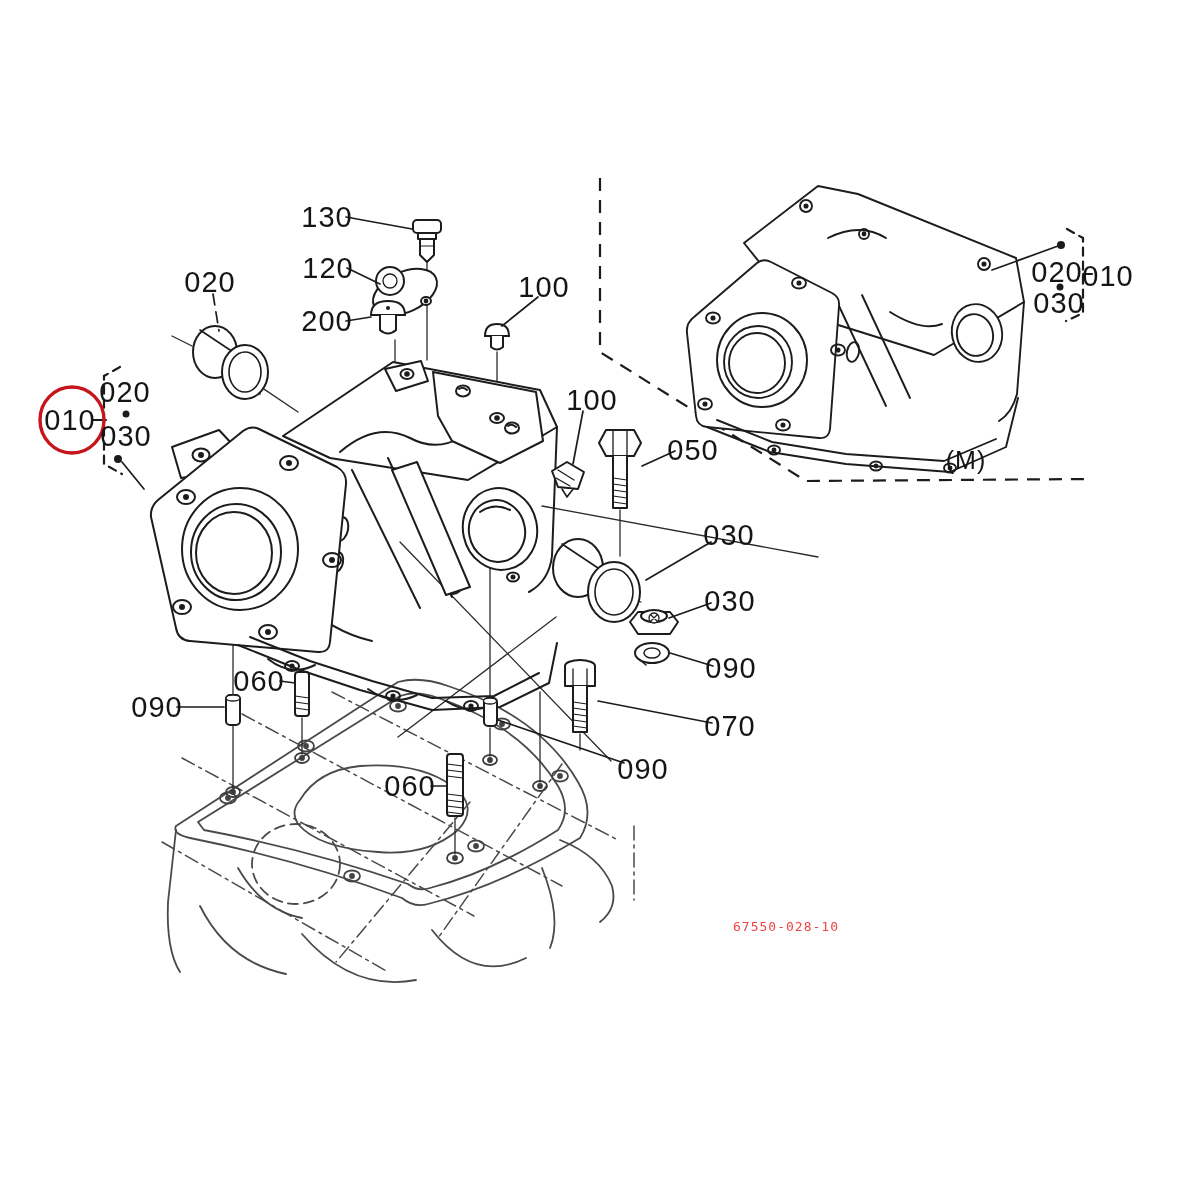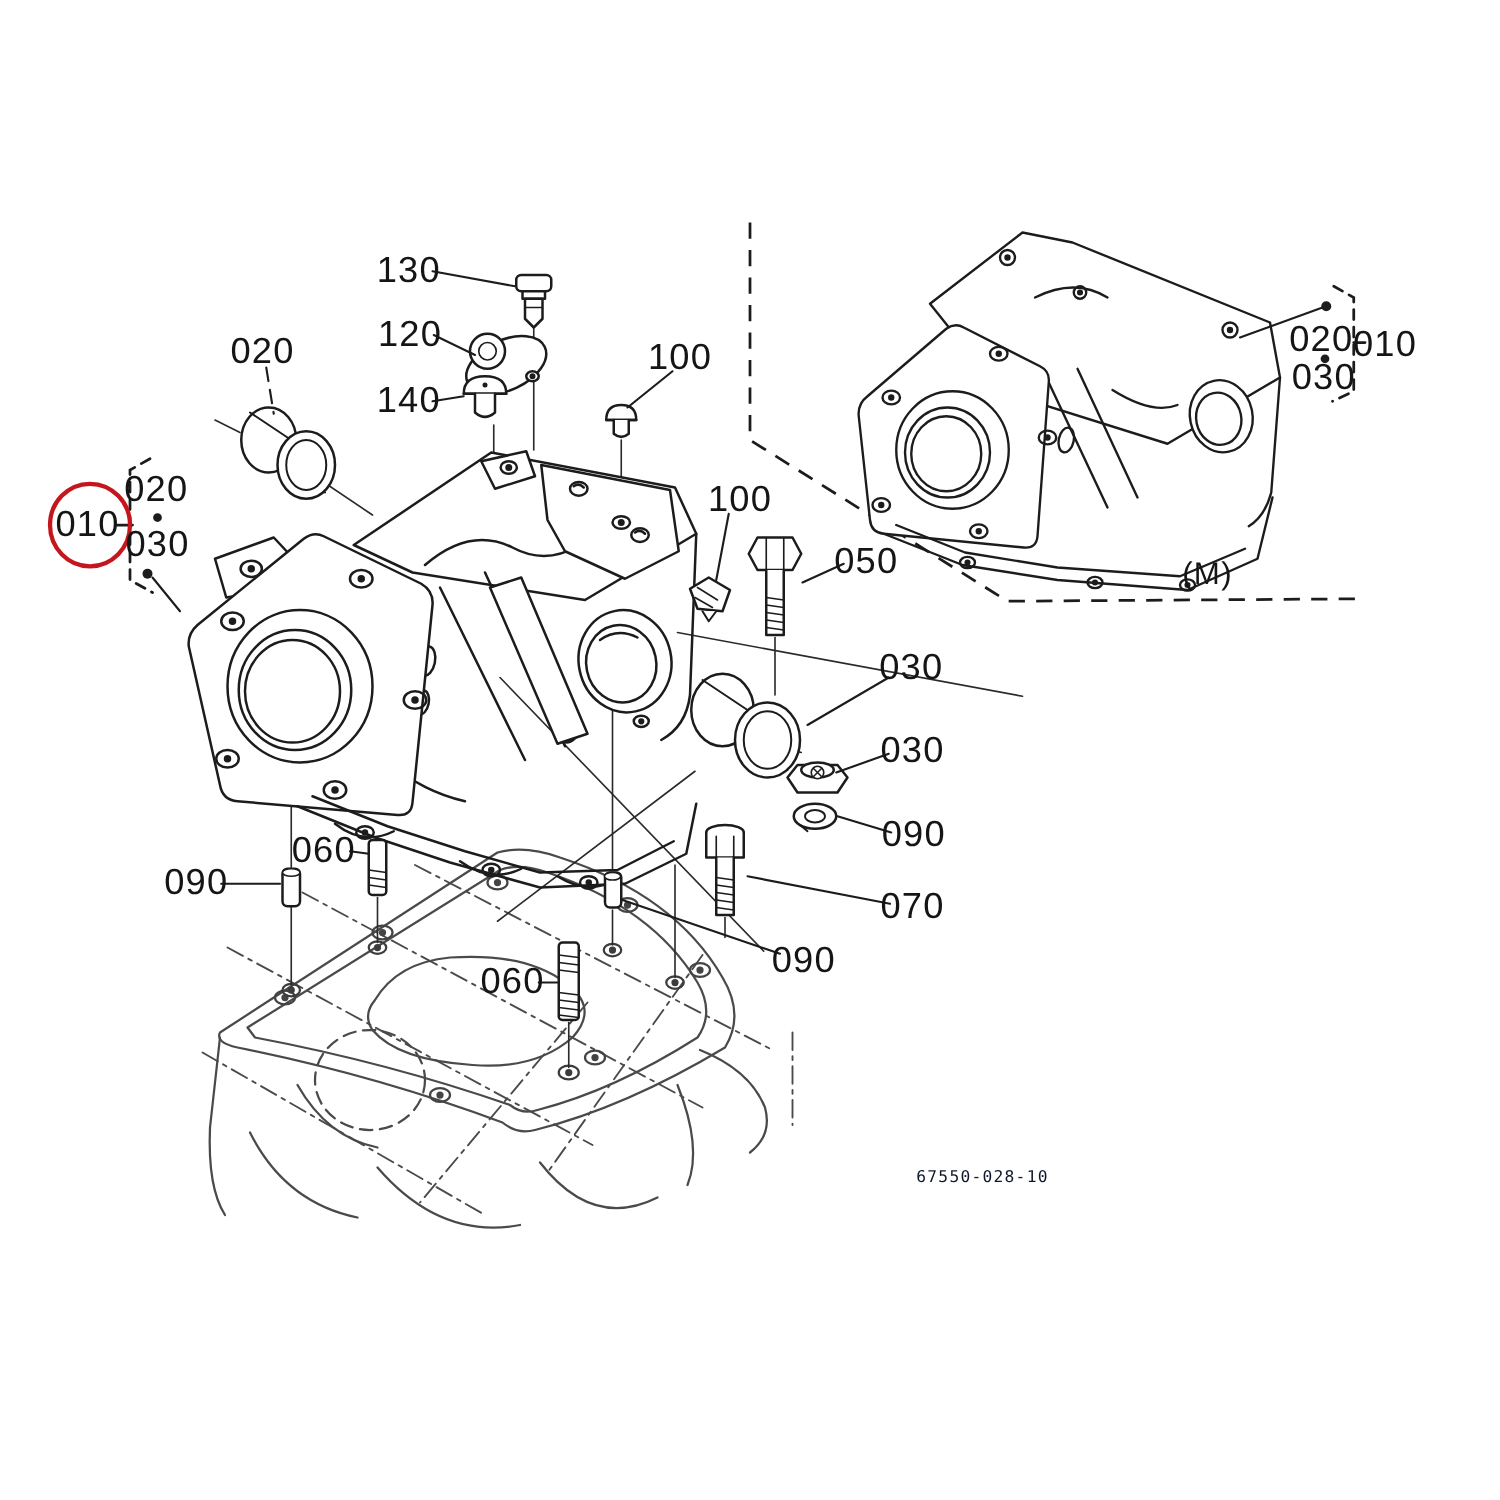--- a/index.html
+++ b/index.html
@@ -4,21 +4,21 @@
 <style>
   html,body{margin:0;padding:0;background:#ffffff;}
   .canvas{position:relative;width:1200px;height:1200px;background:#ffffff;overflow:hidden;
           font-family:"Liberation Sans", sans-serif;}
   .art{position:absolute;left:0;top:0;}
   .callout{position:absolute;transform:translate(-50%,-50%);font-size:29px;color:#151515;
            letter-spacing:1px;white-space:nowrap;line-height:1;}
   .variant{position:absolute;transform:translate(-50%,-50%);font-size:25px;color:#151515;
            letter-spacing:1px;white-space:nowrap;}
   .part-number{position:absolute;transform:translate(-50%,-50%);font-family:"DejaVu Sans Mono",monospace;
-           font-size:13px;color:#0f172a;letter-spacing:1px;white-space:nowrap;margin-top:16px;}
+           font-size:13px;color:#ef4444;letter-spacing:1px;white-space:nowrap;}
 </style>
 </head>
 <body>
 
 <div class="canvas">
 
 <svg class="art" width="1200" height="1200" viewBox="0 0 1200 1200">
 
   <g fill="none" stroke="#1c1c1c" stroke-width="2.2" stroke-dasharray="13 9">
     <path d="M600,178 L600,352 L806,481 L1092,479"></path>
@@ -311,21 +311,21 @@
     <path d="M1067,229 L1083,238 L1083,313 L1066,321" stroke-dasharray="8 6"></path>
     <circle cx="1060" cy="287" r="3.5" fill="#1c1c1c" stroke="none"></circle>
     <path d="M1083,274 L1092,274"></path>
   </g>
 
   <ellipse cx="72" cy="420" rx="32" ry="33" fill="none" stroke="#c4161c" stroke-width="3.4"></ellipse>
 </svg>
 
   <div class="callout" style="left:327px;top:217px">130</div>
   <div class="callout" style="left:328px;top:268px">120</div>
-  <div class="callout" style="left:327px;top:321px">140</div>
+  <div class="callout" style="left:327px;top:321px">200</div>
   <div class="callout" style="left:210px;top:282px">020</div>
   <div class="callout" style="left:544px;top:287px">100</div>
   <div class="callout" style="left:592px;top:400px">100</div>
   <div class="callout" style="left:693px;top:450px">050</div>
   <div class="callout" style="left:729px;top:535px">030</div>
   <div class="callout" style="left:730px;top:601px">030</div>
   <div class="callout" style="left:731px;top:668px">090</div>
   <div class="callout" style="left:730px;top:726px">070</div>
   <div class="callout" style="left:157px;top:707px">090</div>
   <div class="callout" style="left:259px;top:681px">060</div>

